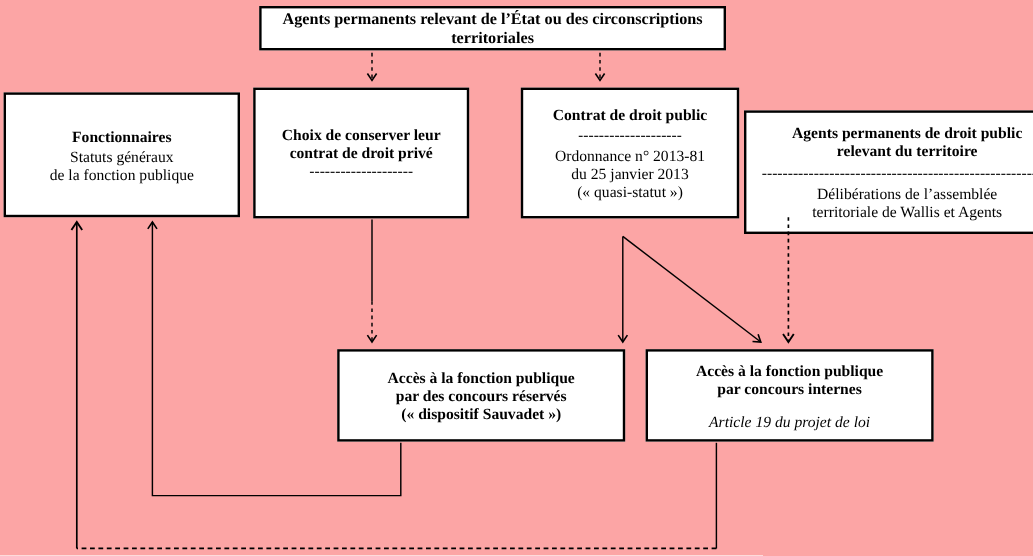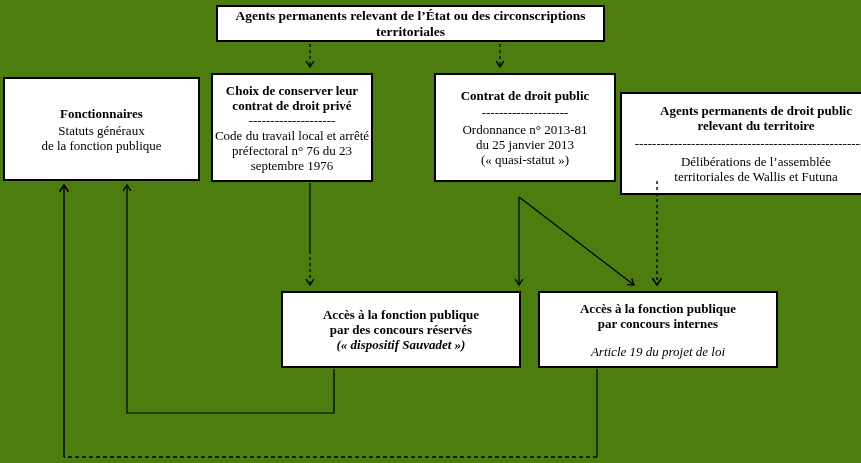--- a/index.html
+++ b/index.html
@@ -1,46 +1,46 @@
 <!DOCTYPE html>
 <html><head>
 <meta charset="utf-8">
 <style>
   html,body{margin:0;padding:0;background:#ffffff;}
   #canvas{
     position:relative;
     width:861px;height:463px;
-    background:#4d7c0f;
+    background:#fca5a5;
     font-family:"Liberation Serif","DejaVu Serif",serif;
     color:#000;
     overflow:hidden;
   }
   .box{
     position:absolute;
     border:2px solid #000;
     background:#fff;
     display:flex;
     flex-direction:column;
     justify-content:center;
     align-items:center;
     text-align:center;
     box-sizing:border-box;
     font-size:13px;
     line-height:15px;
   }
   .box .title{font-weight:bold;white-space:pre-line;}
   .box .sep{white-space:nowrap;overflow:hidden;max-width:95%;letter-spacing:0;}
   .box .body{white-space:pre-line;}
-  .box .subtitle{font-weight:bold;font-style:italic;}
+  .box .subtitle{font-weight:bold;}
   .box .note{font-style:italic;}
 
   #box-agents-etat{left:216px;top:5px;width:389px;height:37px;font-size:13.5px;line-height:16px;}
   #box-fonctionnaires{left:3px;top:77px;width:197px;height:104px;}
   #box-fonctionnaires .body{margin-top:2px;}
-  #box-contrat-prive{left:211px;top:73px;width:162px;height:109px;}
+  #box-contrat-prive{left:211px;top:73px;width:180px;height:109px;}
   #box-contrat-public{left:434px;top:73px;width:182px;height:109px;}
   #box-contrat-public .sep{margin:2px 0;}
   #box-agents-territoire{left:620px;top:92px;width:272px;height:103px;}
   #box-agents-territoire .sep{margin:3px 0;}
   #box-concours-reserves{left:281px;top:291px;width:240px;height:77px;}
   #box-concours-internes{left:538px;top:291px;width:240px;height:77px;}
   #box-concours-internes .note{margin-top:13px;}
 
   #arrow-layer{position:absolute;left:0;top:0;pointer-events:none;}
 </style>
@@ -57,39 +57,36 @@
   <div class="box" id="box-fonctionnaires">
     <div class="title">Fonctionnaires</div>
     <div class="body">Statuts généraux
 de la fonction publique</div>
   </div>
 
   <div class="box" id="box-contrat-prive">
     <div class="title">Choix de conserver leur
 contrat de droit privé</div>
     <div class="sep">--------------------</div>
-    <div class="body">Code du travail local et arrêté
-préfectoral n° 76 du 23
-septembre 1976</div>
   </div>
 
   <div class="box" id="box-contrat-public">
     <div class="title">Contrat de droit public</div>
     <div class="sep">--------------------</div>
     <div class="body">Ordonnance n° 2013-81
 du 25 janvier 2013
 (« quasi-statut »)</div>
   </div>
 
   <div class="box" id="box-agents-territoire">
     <div class="title">Agents permanents de droit public
 relevant du territoire</div>
     <div class="sep">--------------------------------------------------------</div>
     <div class="body">Délibérations de l’assemblée
-territoriales de Wallis et Futuna</div>
+territoriale de Wallis et Agents</div>
   </div>
 
   <div class="box" id="box-concours-reserves">
     <div class="title">Accès à la fonction publique
 par des concours réservés</div>
     <div class="subtitle">(« dispositif Sauvadet »)</div>
   </div>
 
   <div class="box" id="box-concours-internes">
     <div class="title">Accès à la fonction publique

